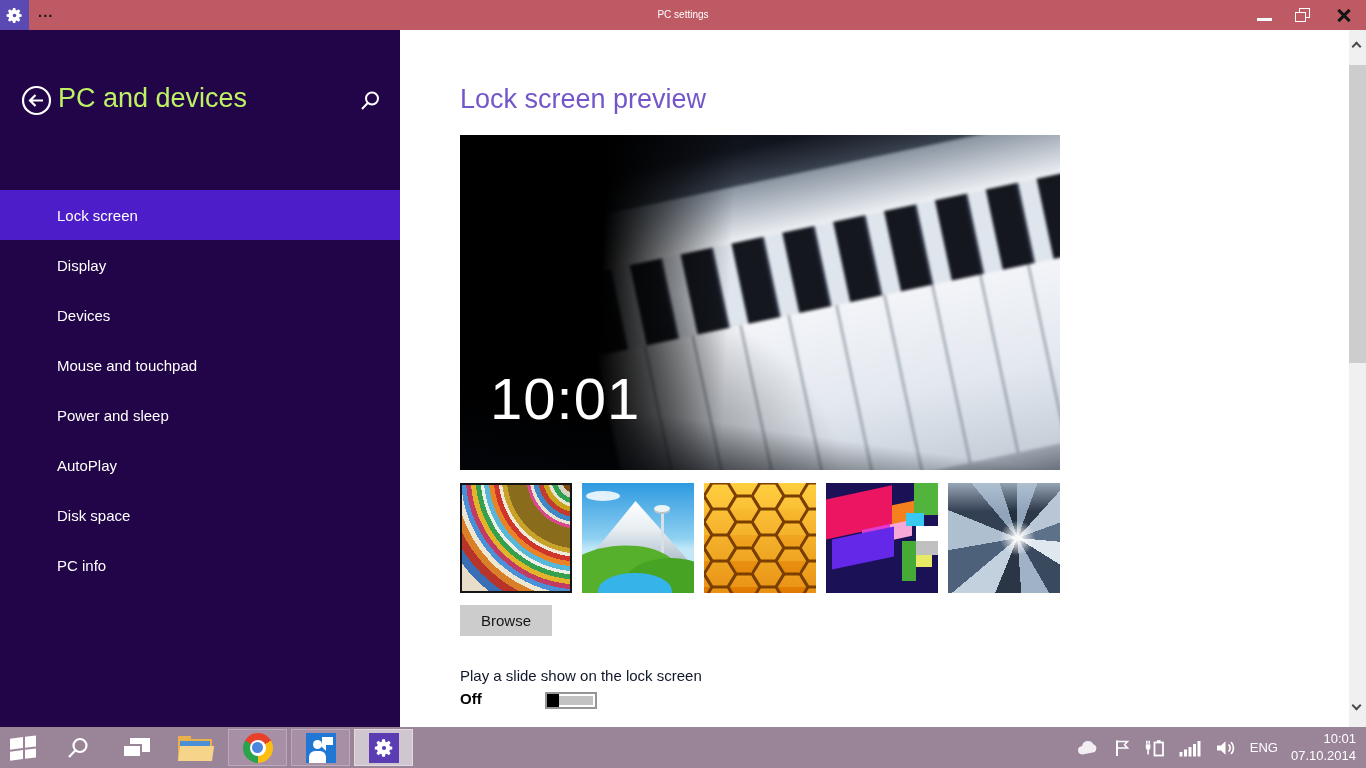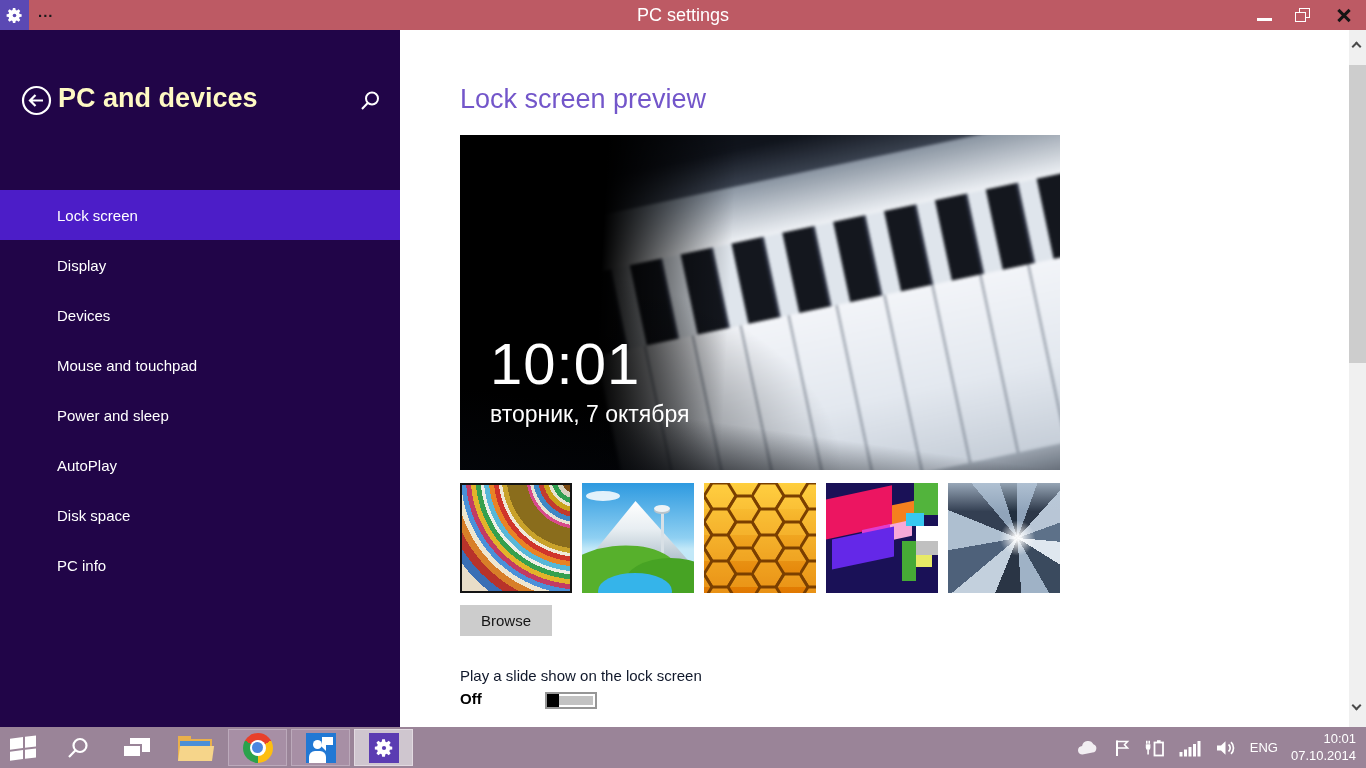--- a/index.html
+++ b/index.html
@@ -7,37 +7,37 @@
   body { font-family:"Liberation Sans", sans-serif; background:#000; }
   .screen { position:relative; width:1366px; height:768px; background:#fff; }
 
   
   .titlebar { position:absolute; left:0; top:0; width:1366px; height:30px; background:#bd5a64; }
   .app-tile { position:absolute; left:0; top:0; width:29px; height:30px; background:#5b49b4;
               display:flex; align-items:center; justify-content:center; }
   .menu-dots { position:absolute; left:38px; top:2px; color:#1a1a1a; font-weight:bold;
                font-size:15px; letter-spacing:1px; line-height:20px; cursor:default; }
   .win-title { position:absolute; left:0; right:0; top:0; height:30px; text-align:center;
-               color:#fff; font-size:18px; line-height:30px; }
+               color:#fff; font-size:10px; line-height:30px; }
   .controls { position:absolute; right:0; top:0; height:30px; display:flex; }
   .ctl { width:38px; height:30px; position:relative; }
   .minbar { position:absolute; left:11px; top:18px; width:15px; height:3px; background:#fff; }
   .resback { position:absolute; left:15px; top:8px; width:11px; height:10px; border:1.5px solid #fff; }
   .resfront { position:absolute; left:11px; top:12px; width:11px; height:10px; border:1.5px solid #fff; background:#bd5a64; }
   .ctl.close { width:44px; }
   .x1,.x2 { position:absolute; left:14px; top:13.5px; width:16px; height:3px; background:#141414; }
   .x1 { transform:rotate(45deg); } .x2 { transform:rotate(-45deg); }
 
   
   .window { position:absolute; left:0; top:30px; width:1366px; height:697px; background:#fff; }
 
   
   .sidebar { position:absolute; left:0; top:0; width:400px; height:697px; background:#210548; }
   .back-btn { position:absolute; left:21px; top:55px; width:31px; height:31px; background:none; border:none; cursor:pointer; }
-  .side-title { position:absolute; left:58px; top:53px; font-size:27px; font-weight:700; color:#fef9c3; white-space:nowrap; }
+  .side-title { position:absolute; left:58px; top:53px; font-size:27px; font-weight:400; color:#bef264; white-space:nowrap; }
   .side-search { position:absolute; left:359px; top:60px; width:22px; height:22px; cursor:pointer; }
   .nav { position:absolute; left:0; top:120px; width:400px;margin-top:40px; }
   .nav-item { height:50px; display:flex; align-items:center; padding-left:57px;
               color:#fff; font-size:15px; cursor:pointer; }
   .nav-item.selected { background:#4c1dc8; }
 
   
   .content { position:absolute; left:400px; top:0; width:783px; height:697px; background:#fff; }
   .heading { position:absolute; left:60px; top:54px; font-size:27px; font-weight:300; color:#7356ca; }
 
@@ -237,21 +237,20 @@
         <div class="piano">
           <div class="p-row p-body"></div>
           <div class="p-row p-hammer"></div>
           <div class="p-row p-blackk"></div>
           <div class="p-row p-whitek"></div>
           <div class="p-row p-bottom"></div>
         </div>
         <div class="shade"></div>
         <div class="clock">
           <div class="time">10:01</div>
-          <div class="date">вторник, 7 октября</div>
         </div>
       </div>
 
       <div class="thumbs">
         <div class="thumb t1 selected"></div>
         <div class="thumb t2">
           <span class="cloud"></span>
           <span class="mountain"></span>
           <span class="needle-stem"></span>
           <span class="needle-top"></span>

